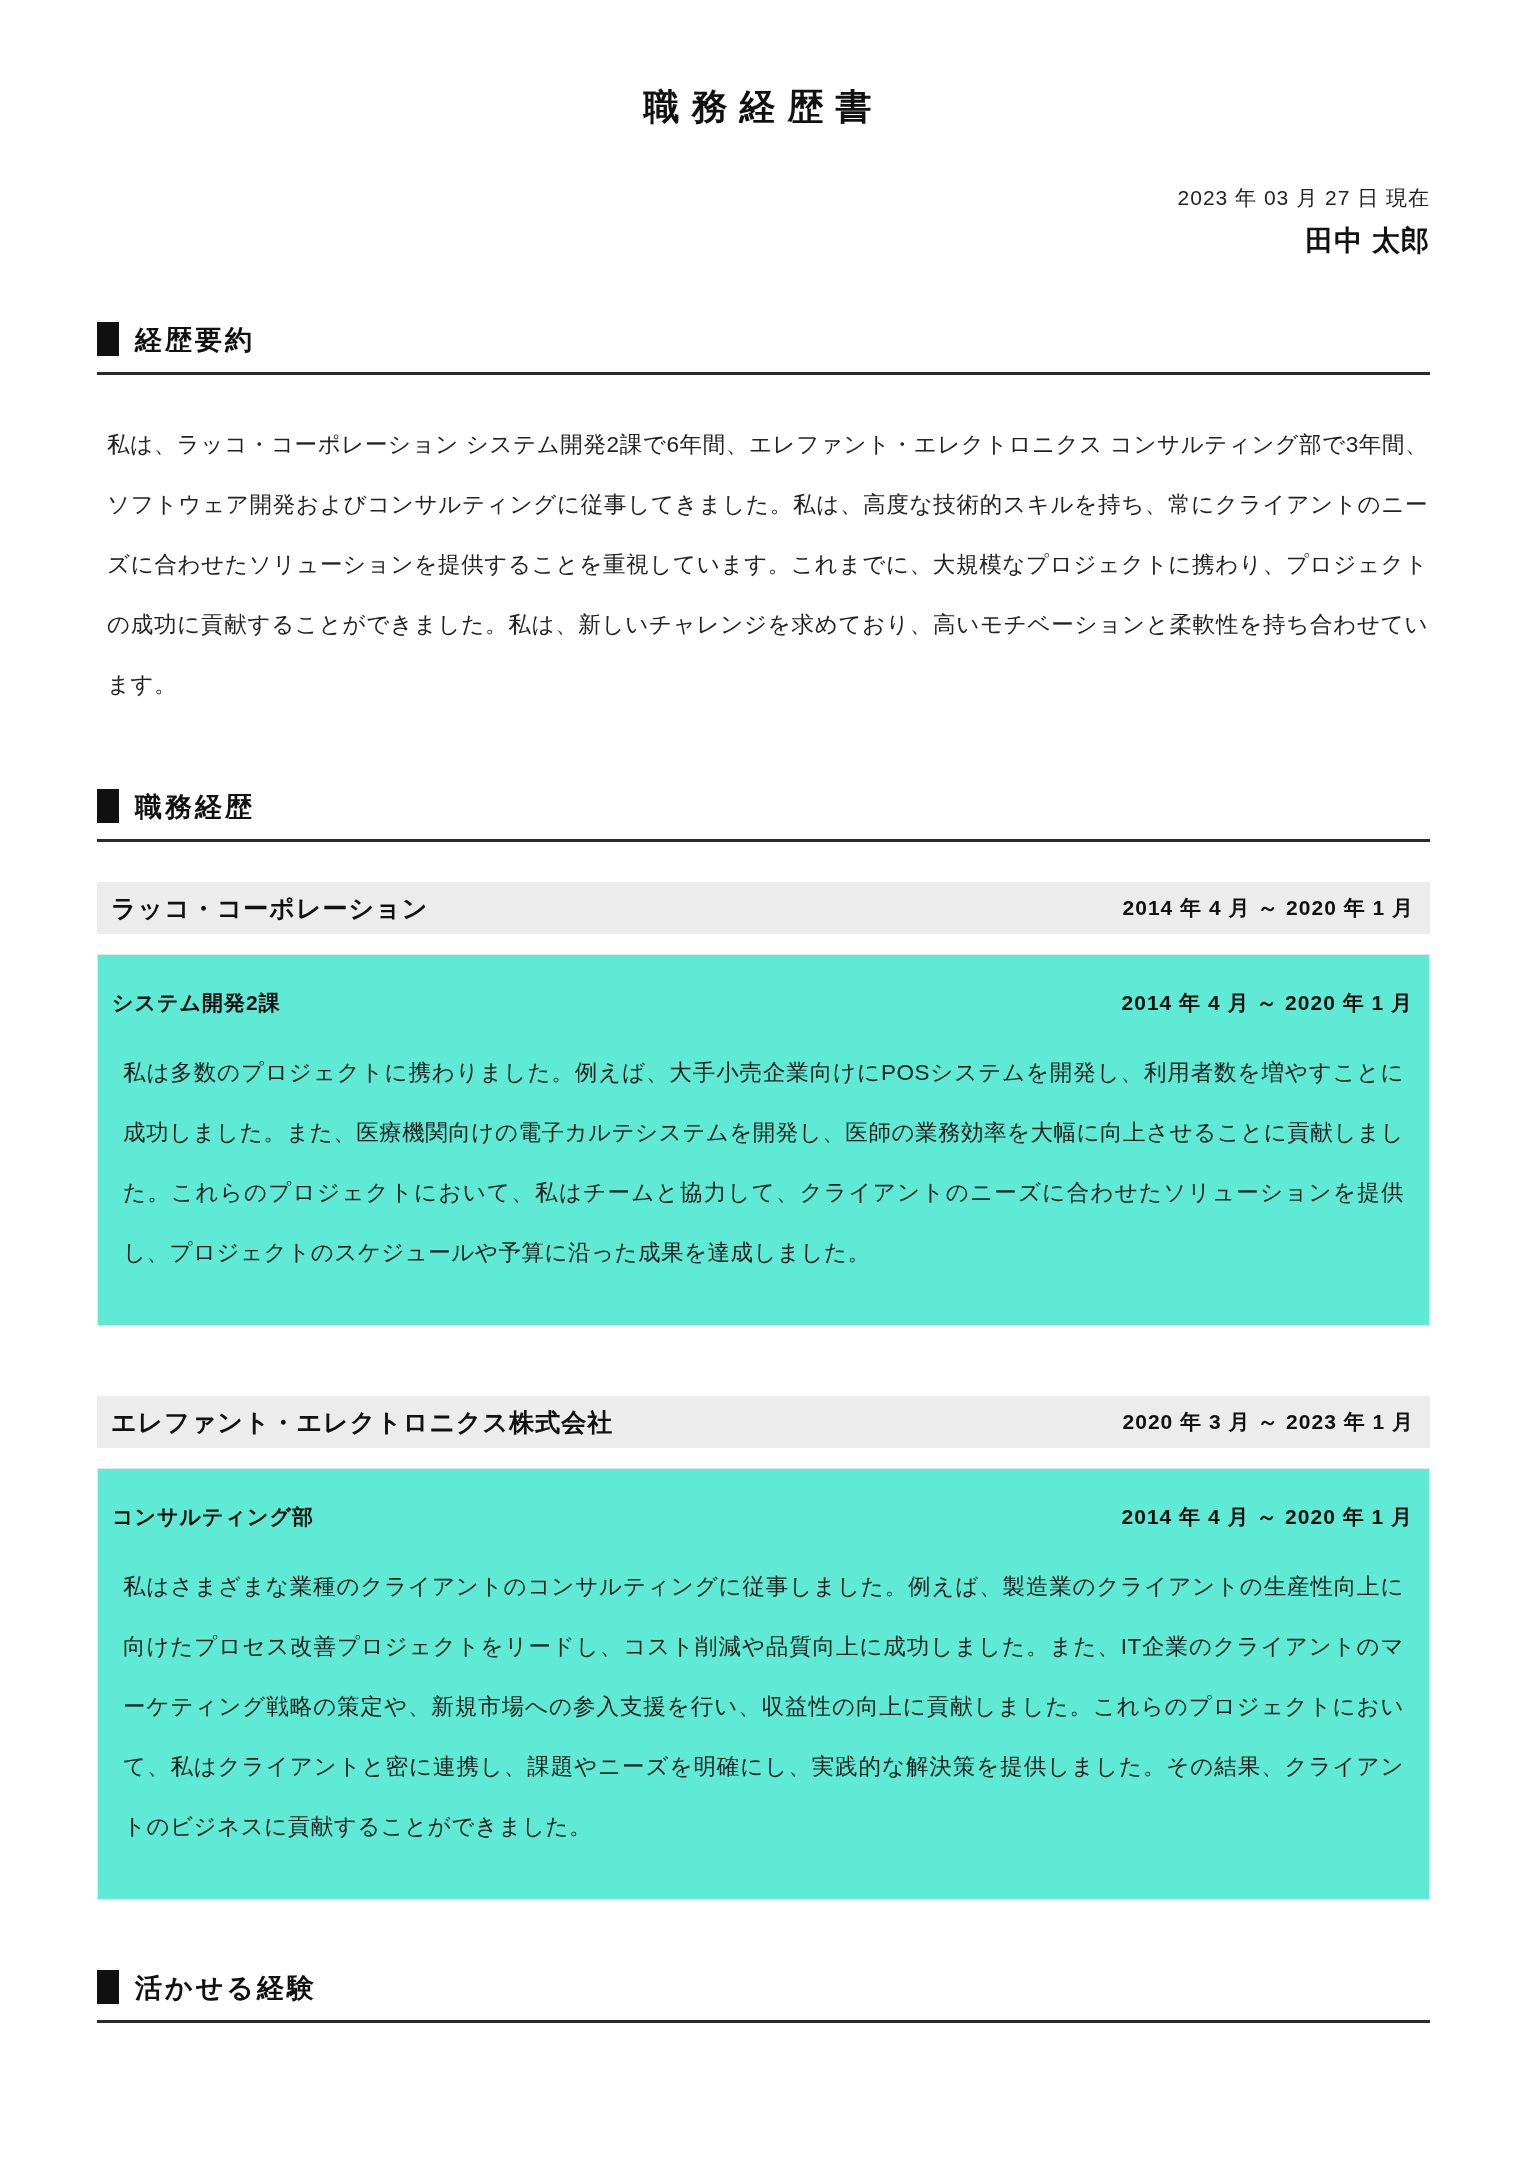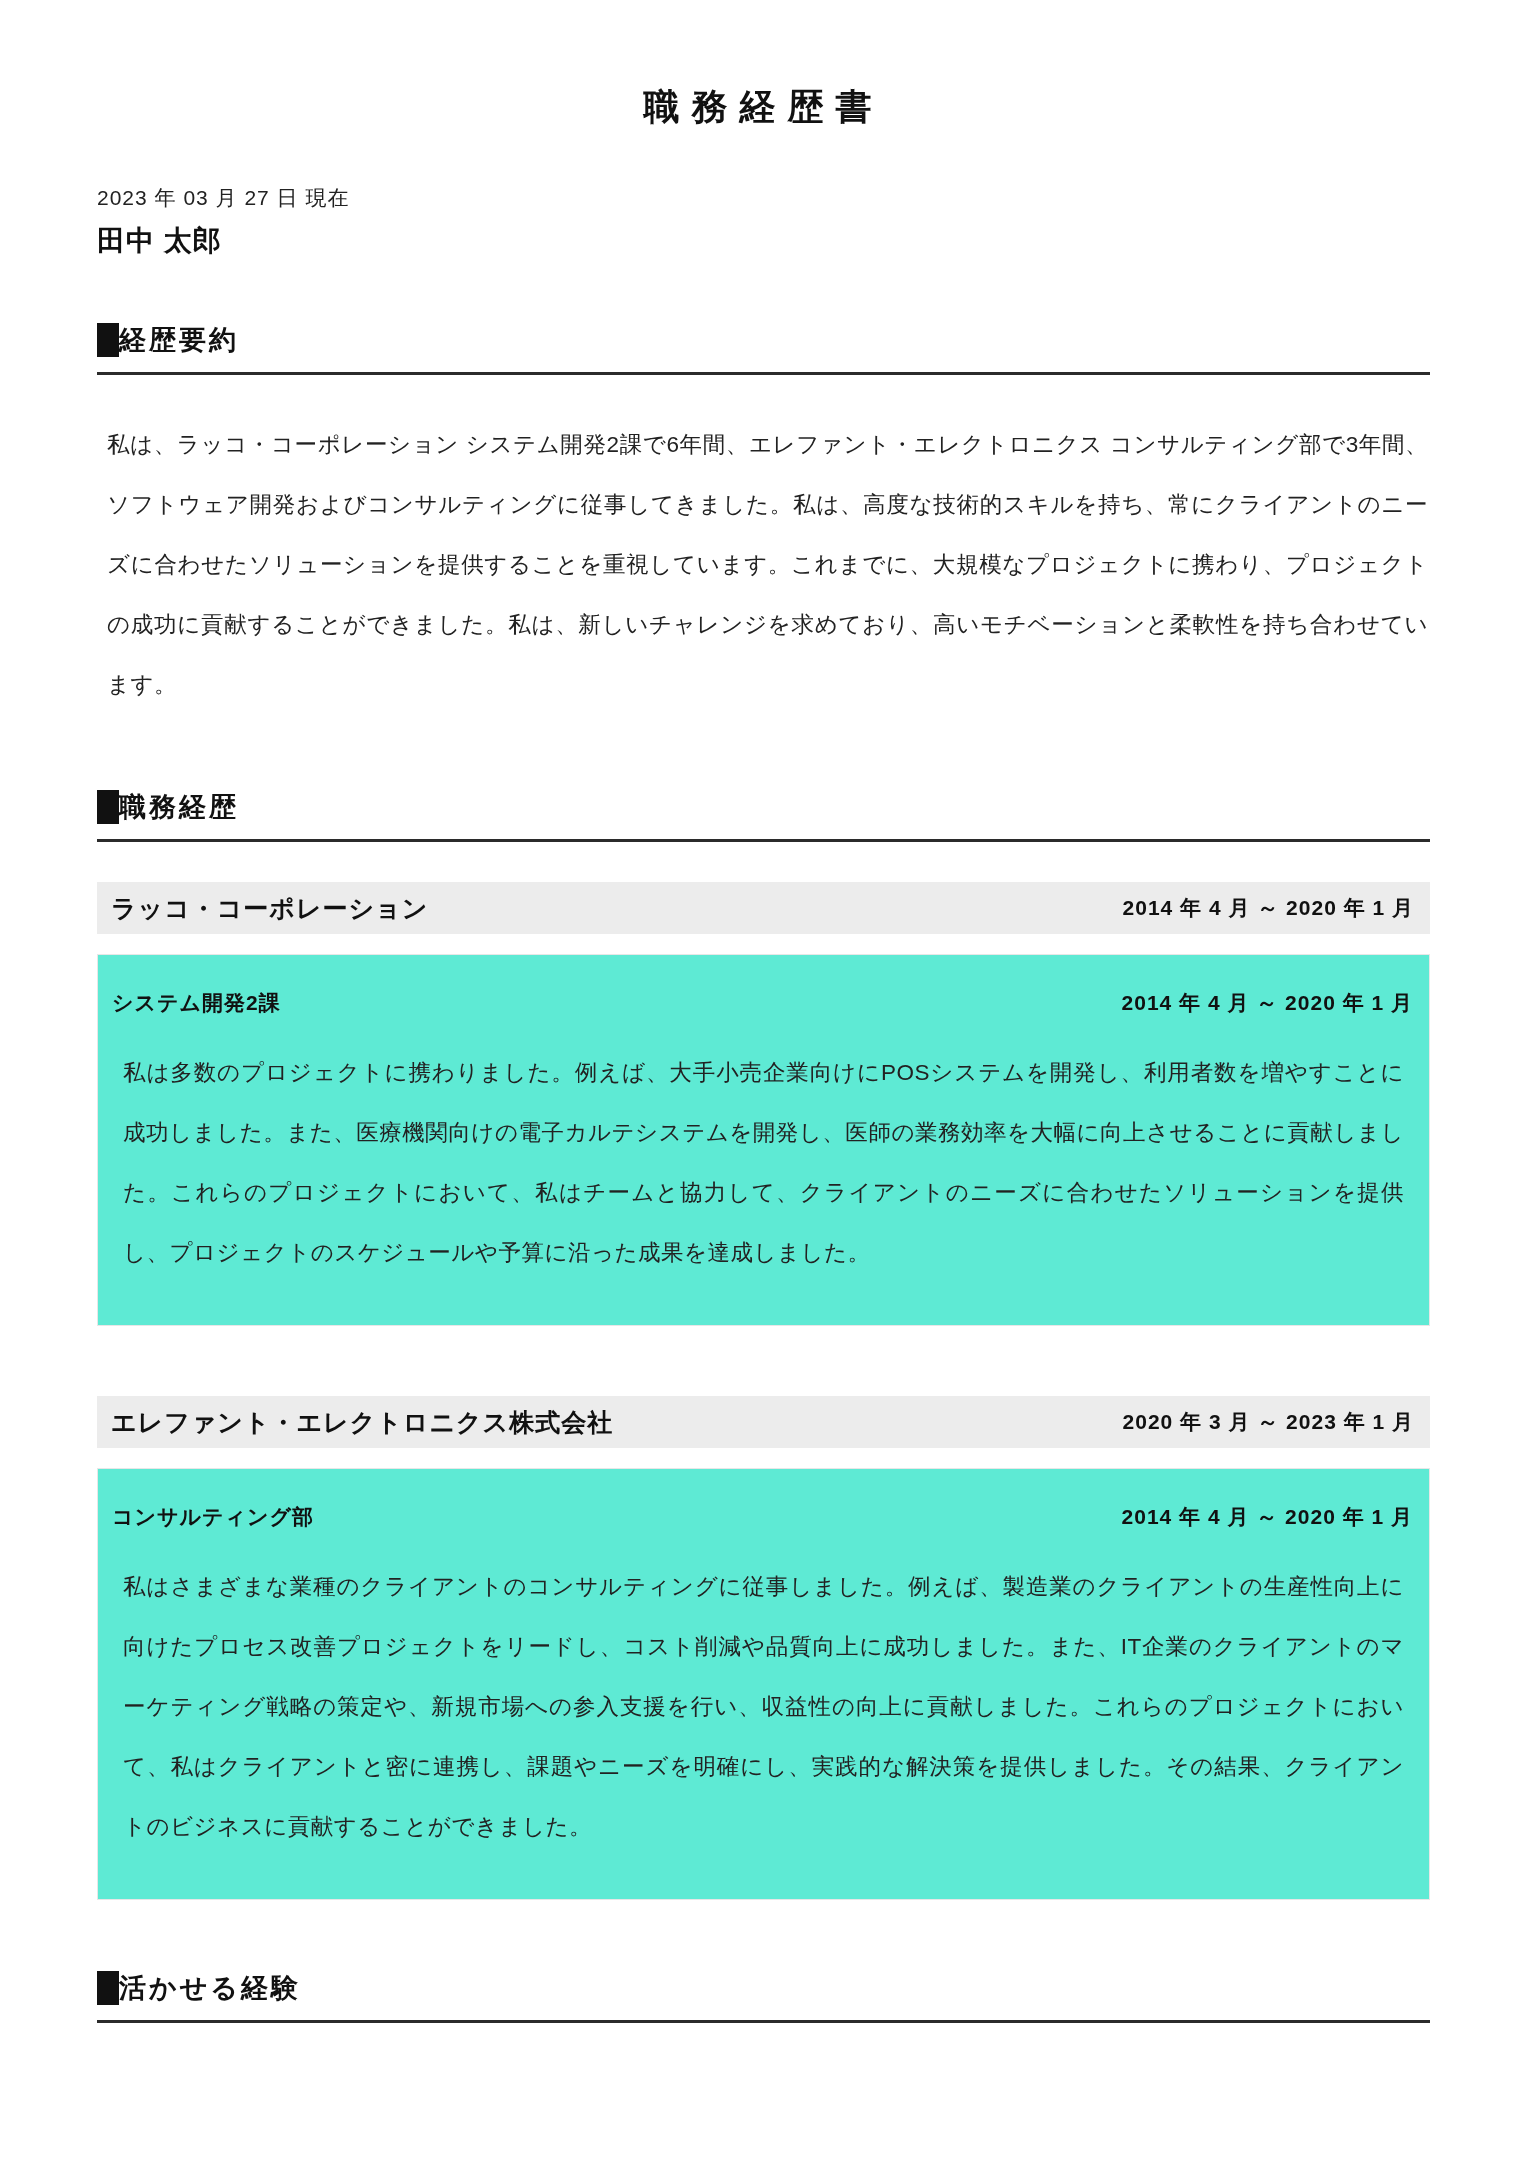--- a/index.html
+++ b/index.html
@@ -26,39 +26,40 @@
   
   .doc-title{
     text-align:center;
     font-size:36px;
     font-weight:bold;
     letter-spacing:12px;
     color:var(--ink);
     margin-top:8px;
   }
   .doc-meta{
+    text-align:right;
     margin-top:52px;
   }
   .doc-date{
     font-size:21px;
     color:var(--text);
     letter-spacing:1px;
   }
   .doc-name{
     font-size:28px;
     font-weight:bold;
     color:var(--ink);
     margin-top:10px;
     letter-spacing:1px;
   }
   
   .section{margin-top:0;}
   .section-heading{
     display:flex;
-    align-items:center;
+    gap:16px;
   }
   .marker{
     width:22px;height:34px;
     background:var(--ink);
     flex:0 0 auto;
   }
   .section-heading-label{
     font-size:27px;
     font-weight:bold;
     color:var(--ink);

